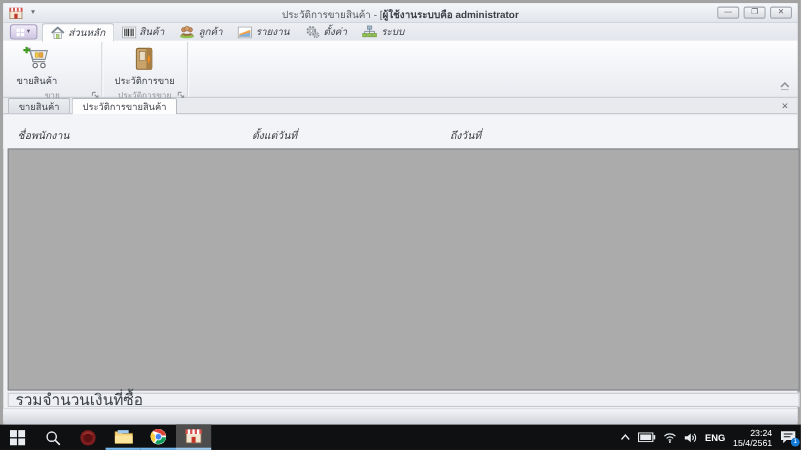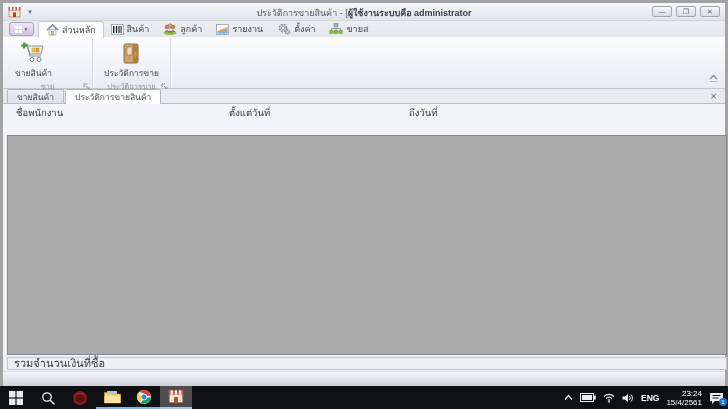--- a/index.html
+++ b/index.html
@@ -33,21 +33,21 @@
   .appmenu-btn { width:25px; height:14px; margin:0 4px 1px 6px; border-radius:3px;
                  border:1px solid #a79ec0; background:linear-gradient(#efeaf7,#cfc5e3);
                  display:flex; align-items:center; justify-content:center; gap:2px; }
   .appmenu-btn .grid { width:7px; height:7px; background:
       linear-gradient(#fff,#fff) 0 0/3px 3px no-repeat,
       linear-gradient(#fff,#fff) 4px 0/3px 3px no-repeat,
       linear-gradient(#fff,#fff) 0 4px/3px 3px no-repeat,
       linear-gradient(#fff,#fff) 4px 4px/3px 3px no-repeat; }
   .appmenu-btn .caret { font-size:5px; color:#5d5572; line-height:5px; }
   .rtab { height:16px; padding:0 7px; display:flex; align-items:center; gap:3px;
-          font-size:9px; color:#3f434a; white-space:nowrap; }
+          font-size:9px; color:#3f434a; white-space:nowrap;font-style:italic; }
   .rtab svg { flex:0 0 auto; }
   .rtab.active { background:#fdfdfe; border:1px solid #c7cbd2; border-bottom:none;
                  border-radius:3px 3px 0 0; height:17px; margin-bottom:-1px; z-index:2; }
 
   
   .ribbon-body { position:absolute; left:0; top:34px; right:0; height:52px;
                  background:linear-gradient(#fdfdfe,#eef0f4 70%,#e9ebf0);
                  border-bottom:1px solid #c3c7cd; display:flex; }
   .rgroup { position:relative; height:50px; margin-top:1px;
             border-right:1px solid #d4d7dc; box-shadow:1px 0 0 #fbfcfd;
@@ -69,21 +69,21 @@
           display:flex; align-items:center; border:1px solid #b4b8bf;
           border-bottom:none; border-radius:2px 2px 0 0;
           background:linear-gradient(#ecedf0,#dcdfe4); margin-right:1px; }
   .dtab.active { background:#fdfdfe; height:15px; margin-bottom:-1px; z-index:2; }
   .dtab-close { position:absolute; right:7px; top:3px; width:9px; height:9px;
                 font-size:8px; line-height:9px; color:#6b6f76; text-align:center; }
 
   
   .formrow { position:absolute; left:0; top:101px; right:0; height:31px;
              background:#f3f4f7; }
-  .flabel { position:absolute; font-size:9.5px; color:#35383d; top:1px; white-space:nowrap; }
+  .flabel { position:absolute; font-size:9.5px; color:#35383d; top:11px; white-space:nowrap;font-style:italic; }
   .field { position:absolute; top:106px; height:19px; background:#fff;
            border:1px solid #a2a6ad; display:flex; align-items:center;
            font-size:9.5px; color:#222; }
   .combo { left:60px; width:158px; padding-left:5px;
            background:linear-gradient(#fff,#f2f3f5); }
   .combo .arrow { position:absolute; right:4px; top:4px; font-size:7px; color:#596068; }
   .datefield { padding-left:6px; gap:0; }
   .datefield .seg { display:inline-block; }
   .datefield .d { width:26px; }
   .datefield .m { width:44px; }
@@ -98,21 +98,21 @@
               background:linear-gradient(#fbfcfd,#e4e6ea 45%,#d5d8dd);
               display:flex; align-items:center; justify-content:center; }
   .show-btn .lbl { font-size:11px; color:#2f3237; }
   .show-btn svg { position:absolute; left:9px; top:2px; }
 
   
   .content { position:absolute; left:4px; top:132px; width:720px; height:220px;
              background:#ababab; border:1px solid #84878c; }
   .totalrow { position:absolute; left:4px; top:354px; width:720px; height:13px;
               background:#eef0f4; border:1px solid #c5c8ce;
-              font-size:11px; color:#3c3f45; line-height:11px; padding-left:6px; }
+              font-size:14px; color:#3c3f45; line-height:11px; padding-left:6px; }
   .bottomstrip { position:absolute; left:0; right:0; top:368px; height:17px;
                  background:linear-gradient(#f4f5f8,#c9cdd5);
                  border-top:1px solid #d8dbe1; }
 
   
   .taskbar { position:absolute; left:0; top:386px; width:728px; height:23px;
              background:#0f1012; display:flex; align-items:stretch; }
   .tb-left { display:flex; align-items:stretch; }
   .tb-cell { width:32px; display:flex; align-items:center; justify-content:center;
              position:relative; }
@@ -207,21 +207,21 @@
         <span>ตั้งค่า</span>
       </div>
       <div class="rtab">
         <svg width="14" height="12" viewBox="0 0 14 12">
           <rect x="5" y="0.5" width="4" height="3" fill="#9db6c9" stroke="#5f7486" stroke-width="0.5"></rect>
           <path d="M7 3.5 V5.5 M2.5 7.5 V5.5 H11.5 V7.5 M7 5.5 V7.5" fill="none" stroke="#6c7987" stroke-width="0.7"></path>
           <rect x="0.8" y="7.5" width="3.4" height="3" fill="#8fc24c" stroke="#5d8a25" stroke-width="0.5"></rect>
           <rect x="5.3" y="7.5" width="3.4" height="3" fill="#8fc24c" stroke="#5d8a25" stroke-width="0.5"></rect>
           <rect x="9.8" y="7.5" width="3.4" height="3" fill="#8fc24c" stroke="#5d8a25" stroke-width="0.5"></rect>
         </svg>
-        <span>ขายส</span>
+        <span>ระบบ</span>
       </div>
     </div>
 
     <div class="ribbon-body">
       <div class="rgroup" style="width:90px;">
         <div class="rgroup-body">
           <div class="bigbtn">
             <svg width="26" height="23" viewBox="0 0 26 23">
               <path d="M6 4 H22 L20 12 H9 Z" fill="#eef0f2" stroke="#8a8f96" stroke-width="1"></path>
               <path d="M3 2 H6 L9 14 H20" fill="none" stroke="#8a8f96" stroke-width="1.2"></path>

